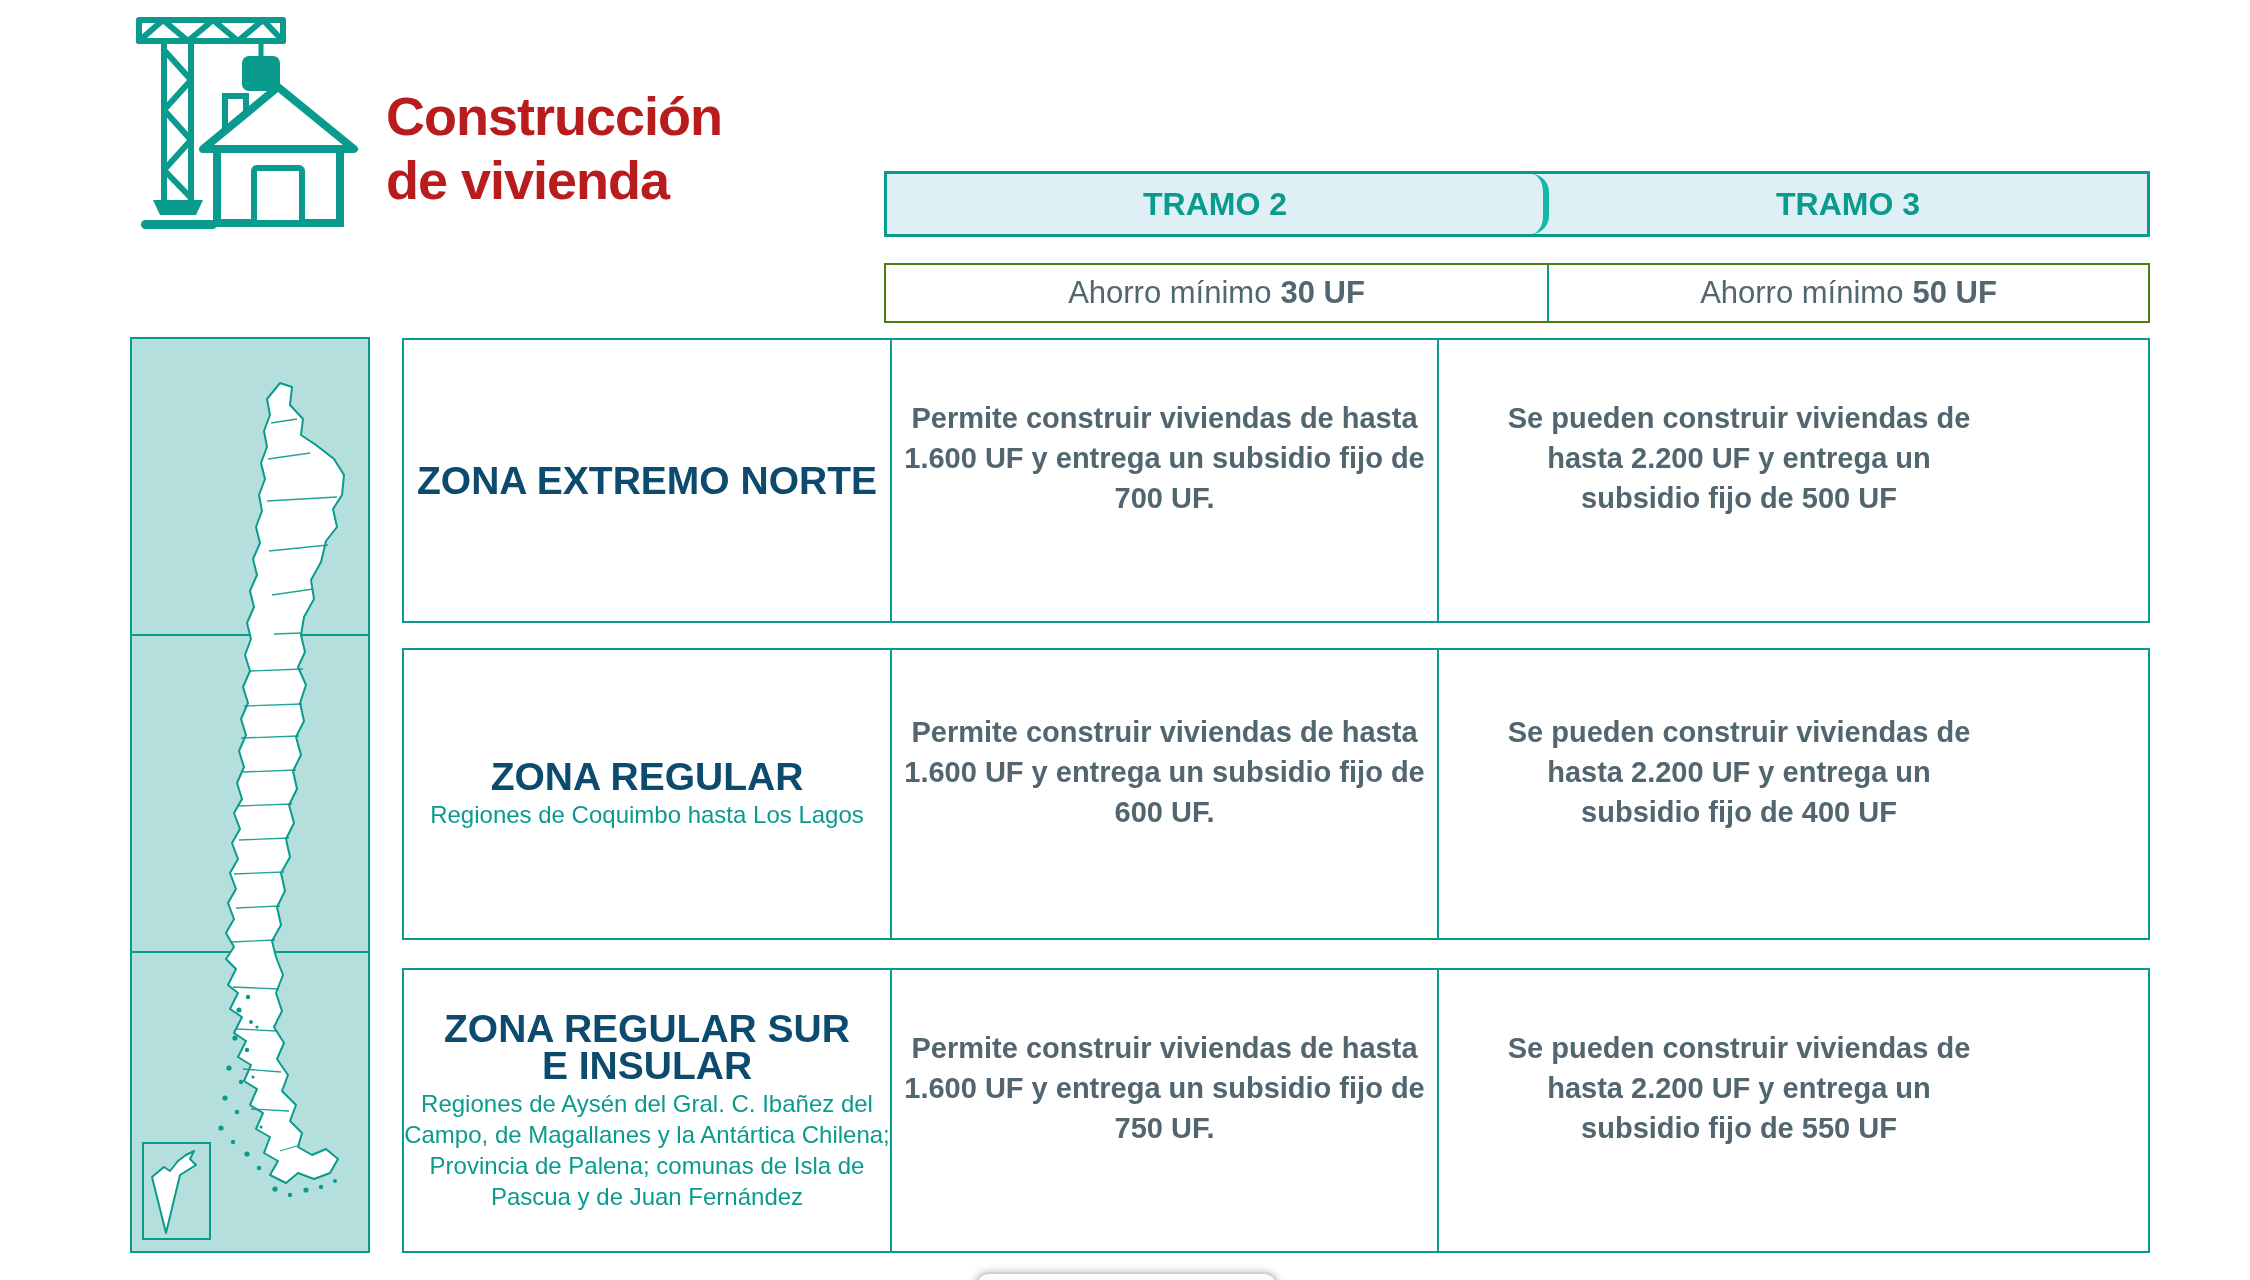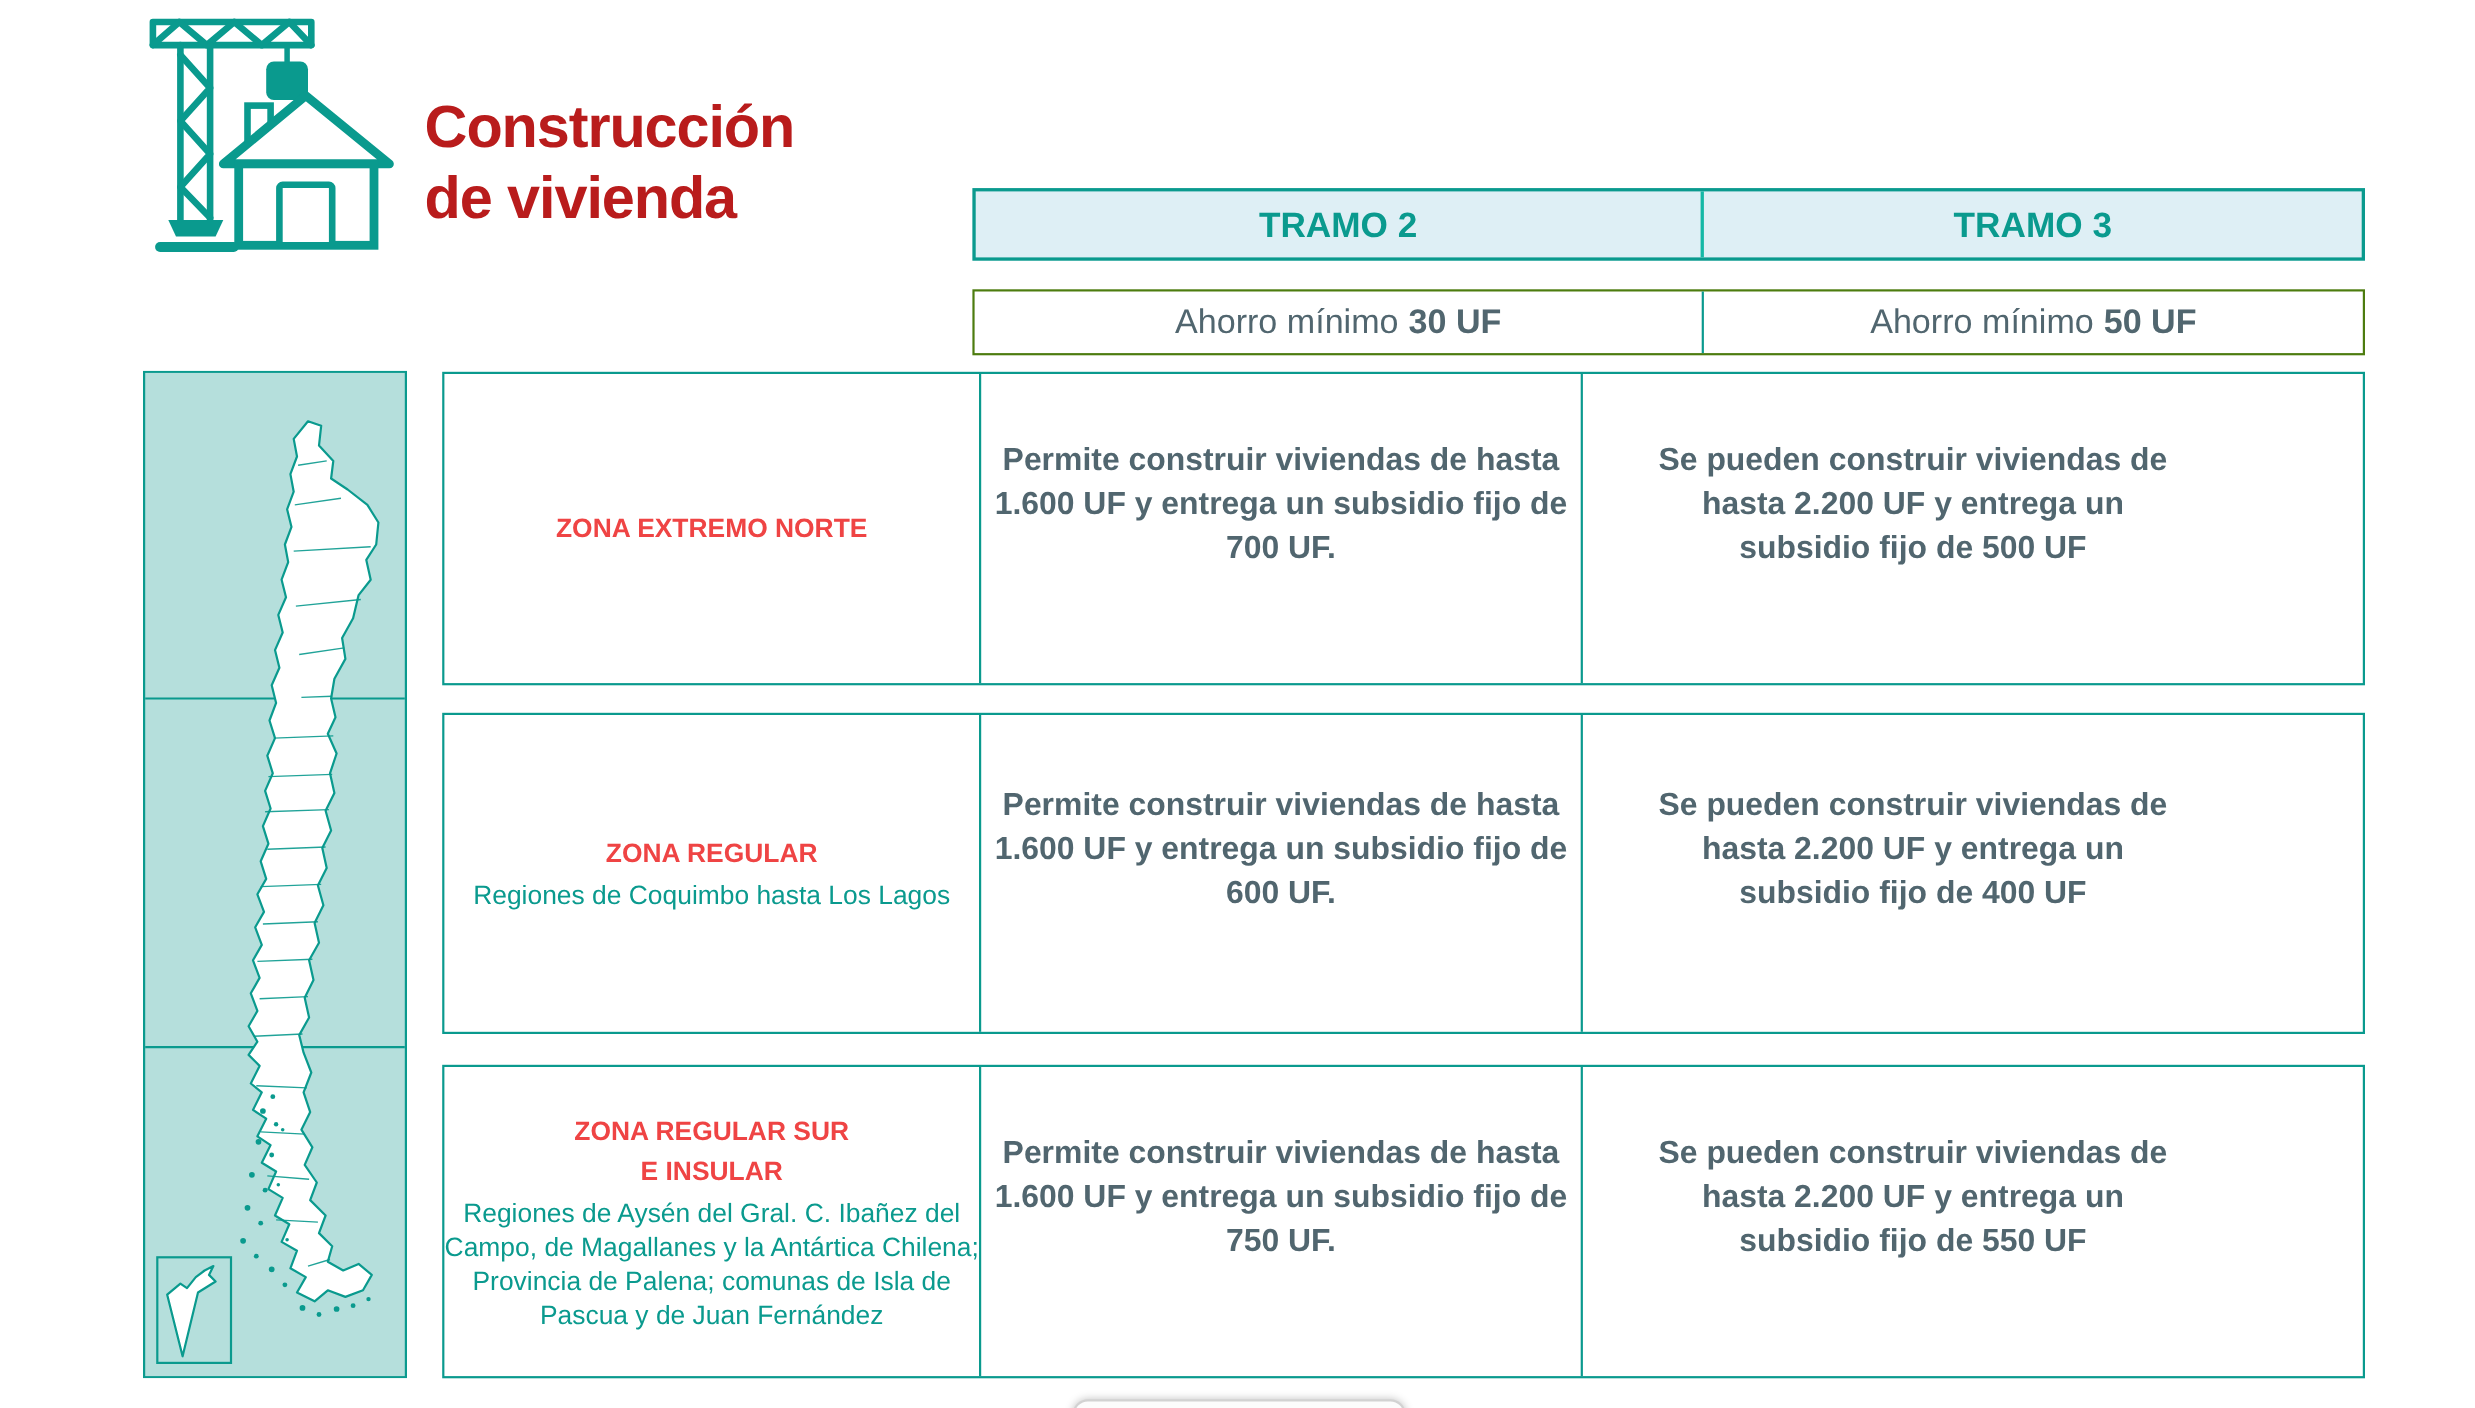--- a/index.html
+++ b/index.html
@@ -16,21 +16,21 @@
   }
   
   .tramo-header-row{
     position:absolute;left:884px;top:171px;width:1266px;height:66px;
     border:3px solid #0A9A8E;background:#DEEFF5;box-sizing:border-box;display:flex;
   }
   .tramo-header-cell{
     flex:none;display:flex;align-items:center;justify-content:center;
     font-weight:bold;font-size:32px;color:#0A9A8E;box-sizing:border-box;
   }
-  .tramo-header-cell.c1{width:662px;border-right:3px solid #14b8a6;}
+  .tramo-header-cell.c1{width:662px;border-right:6px solid #14b8a6;border-radius:18px;}
   .tramo-header-cell.c2{flex:1;}
   .savings-row{
     position:absolute;left:884px;top:263px;width:1266px;height:60px;
     border:2px solid #4d7c0f;background:#ffffff;box-sizing:border-box;display:flex;
   }
   .savings-cell{
     flex:none;display:flex;align-items:center;justify-content:center;gap:9px;
     font-size:31px;color:#51666F;box-sizing:border-box;
   }
   .savings-cell.c1{width:663px;border-right:2px solid #0A9A8E;}
@@ -43,21 +43,21 @@
     position:absolute;left:402px;width:1748px;
     border:2px solid #0A9A8E;background:#ffffff;box-sizing:border-box;display:flex;
   }
   .zone-row.r0{top:338px;height:285px;}
   .zone-row.r1{top:648px;height:292px;}
   .zone-row.r2{top:968px;height:285px;}
   .zone-cell{
     width:486px;flex:none;display:flex;flex-direction:column;
     align-items:center;justify-content:center;text-align:center;box-sizing:border-box;
   }
-  .zone-title{font-weight:bold;font-size:24px;line-height:37px;color:#ef4444;}
+  .zone-title{font-weight:bold;font-size:39px;line-height:37px;color:#0c4a6e;}
   .zone-desc{font-size:24px;line-height:31px;color:#0A9A8E;width:500px;margin-top:4px;}
   .tramo-cell{
     flex:none;display:flex;align-items:center;justify-content:center;
     text-align:center;box-sizing:border-box;padding-bottom:45px;
     border-left:2px solid #0A9A8E;
   }
   .tramo-cell.t2{width:547px;}
   .tramo-cell.t3{width:602px;}
   .tramo-text{
     font-weight:bold;font-size:29px;line-height:40px;color:#51666F;

